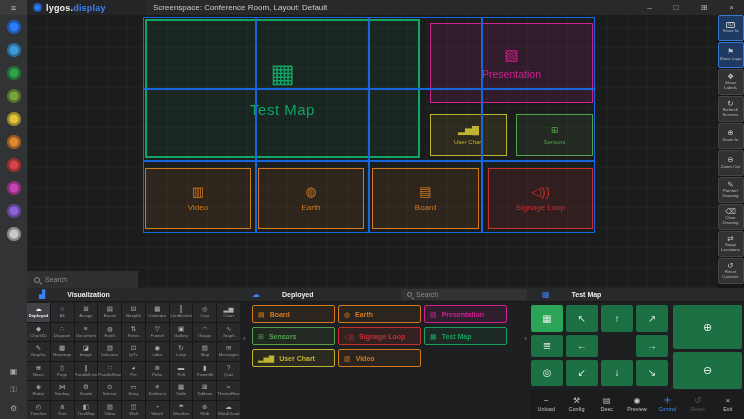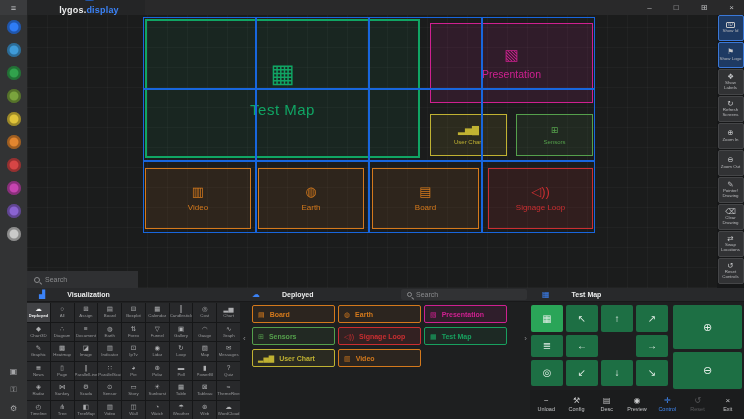--- a/index.html
+++ b/index.html
@@ -5,21 +5,21 @@
   * { margin:0; padding:0; box-sizing:border-box; }
   html,body { background:#000; }
   .app {
     position:relative; width:744px; height:419px; overflow:hidden;
     background:#161718; font-family:"Liberation Sans","DejaVu Sans",sans-serif;
     color:#d6d7d8; user-select:none;
   }
   
   .topbar { position:absolute; left:0; top:0; width:744px; height:15px; display:flex; background:#29292a; }
   .hamburger { width:27px; height:15px; background:#3a3b3d; display:flex; align-items:center; justify-content:center; font-size:9px; color:#c6c7c9; }
-  .logo-area { width:118px; height:15px; background:#242526; display:flex; align-items:center; gap:4px; padding-left:6px;flex-direction:column; }
+  .logo-area { width:118px; height:15px; background:#242526; display:flex; align-items:center; gap:4px; padding-left:6px; }
   .logo-dot { width:9px; height:9px; border-radius:50%; background:#2e7cf6; box-shadow:inset 0 0 0 2px rgba(0,0,0,.28); }
   .logo-text { font-size:9px; font-weight:700; letter-spacing:.2px; }
   .logo-text .lp { color:#eceded; }
   .logo-text .ls { color:#3b82f6; }
   .titlebar { flex:1; display:flex; align-items:center; background:#29292a; }
   .win-title { font-size:8px; color:#c9cacb; margin-left:8px; }
   .win-controls { margin-left:auto; display:flex; gap:22px; margin-right:10px; }
   .win-controls span { font-size:8px; color:#bdbec0; line-height:15px; }
   
   .rail { position:absolute; left:0; top:15px; width:27px; height:404px; background:#323334; display:flex; flex-direction:column; align-items:center; padding-top:5px; gap:9px; }
@@ -117,20 +117,21 @@
 
   <div class="topbar">
     <div class="hamburger">
       <span>≡</span>
     </div>
     <div class="logo-area">
       <span class="logo-dot"></span>
       <span class="logo-text"><span class="lp">lygos.</span><span class="ls">display</span></span>
     </div>
     <div class="titlebar">
+      <span class="win-title">Screenspace: Conference Room, Layout: Default</span>
       <span class="win-controls">
         <span>–</span>
         <span>□</span>
         <span>⊞</span>
         <span>×</span>
       </span>
     </div>
   </div>
 
   <div class="rail">

